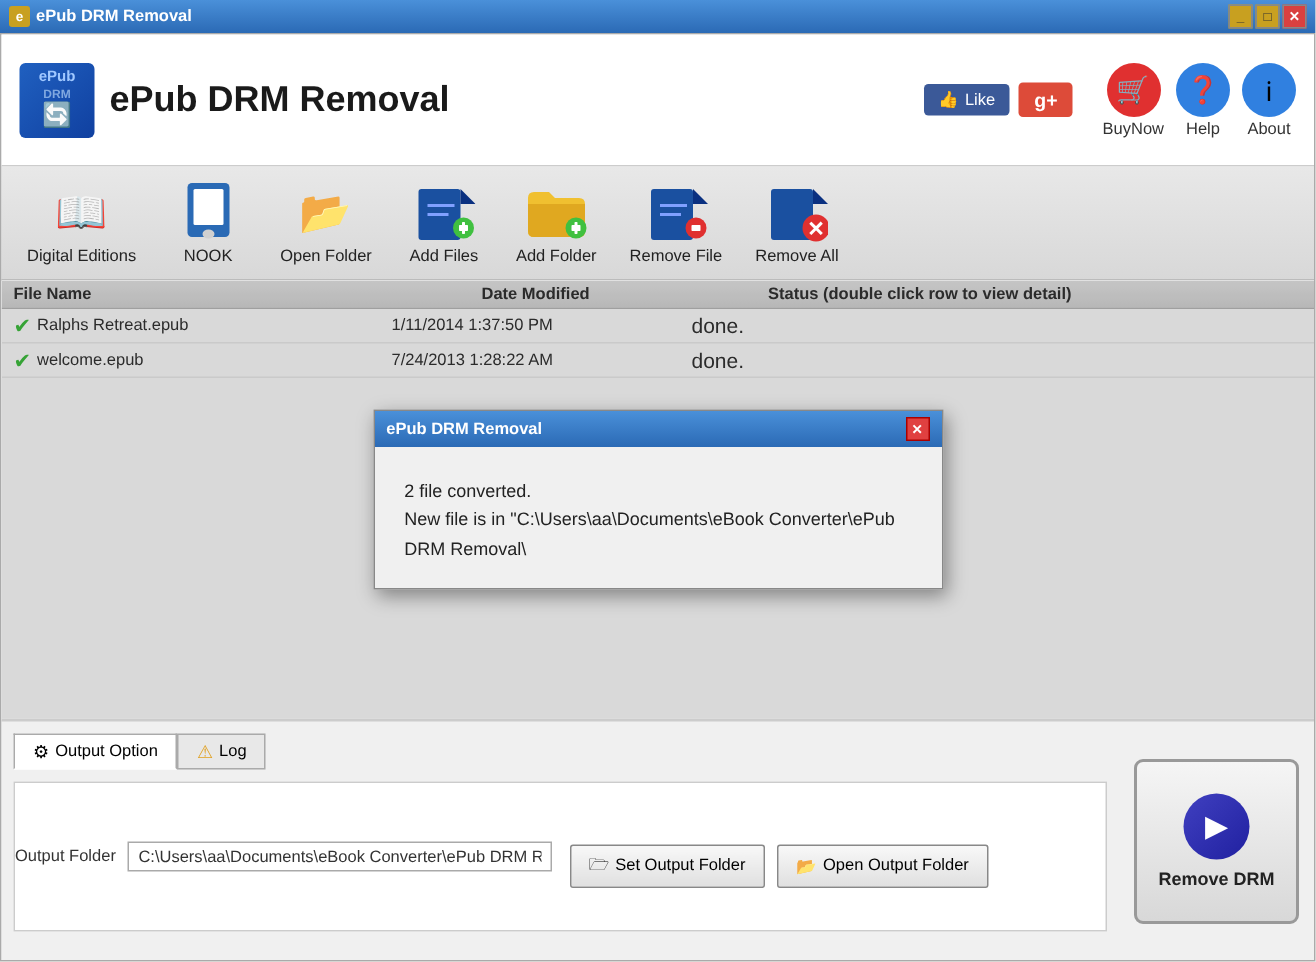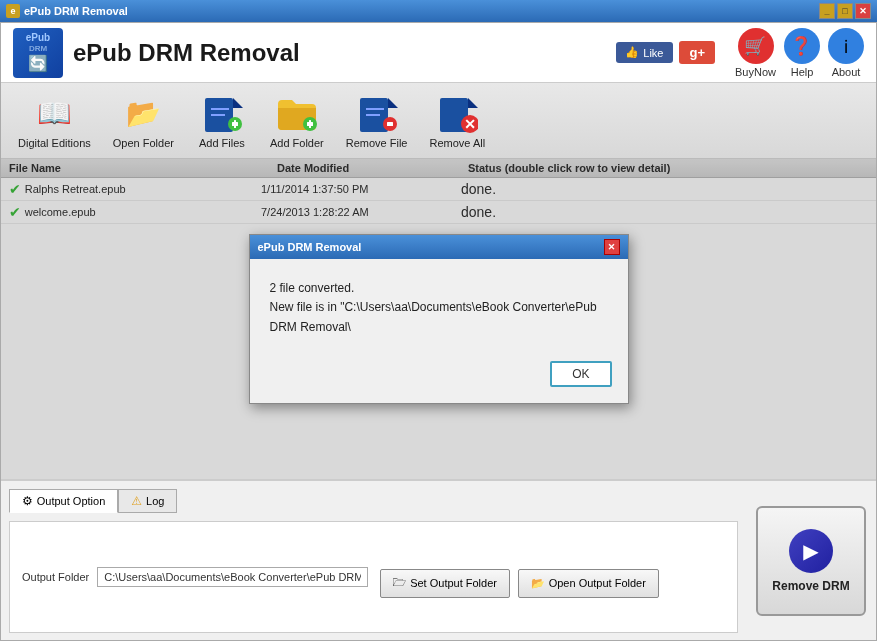--- a/index.html
+++ b/index.html
@@ -56,21 +56,21 @@
       border: 1px solid #aaa;
     }
 
     
     .app-header {
       background: white;
       display: flex;
       align-items: center;
       padding: 8px 12px;
       border-bottom: 1px solid #ccc;
-      height: 60px;
+      height: 88px;
     }
     .app-logo {
       width: 50px; height: 50px;
       background: linear-gradient(135deg, #2060c0, #1040a0);
       border-radius: 4px;
       display: flex; align-items: center; justify-content: center;
       color: white; font-size: 8px; font-weight: bold;
       margin-right: 10px;
       position: relative;
       overflow: hidden;
@@ -165,21 +165,21 @@
     }
     .file-list-header {
       display: flex;
       background: linear-gradient(to bottom, #e8e8e8, #d8d8d8);
       border-bottom: 1px solid #bbb;
       padding: 3px 8px;
     }
     .file-list-header-col {
       font-size: 11px; font-weight: bold; color: #333;
     }
-    .col-filename { width: 268px; }
+    .col-filename { width: 312px; }
     .col-date { width: 164px; }
     .col-status { flex: 1; margin-left: 27px; }
 
     .file-list-body {
       overflow-y: auto;
       height: calc(100% - 22px);
     }
     .file-row {
       display: flex;
       padding: 3px 8px;
@@ -276,25 +276,24 @@
       display: flex; align-items: center; gap: 4px;
     }
     .tab.active {
       background: white;
       border-bottom-color: white;
     }
     .tab-icon { font-size: 12px; }
     .tab-content {
       background: white;
       border: 1px solid #ccc;
-      padding: 12px;
       display: flex;
       align-items: center;
       gap: 12px;
-      height: 112px;
+      height: 100px;
     }
     .output-folder-label {
       font-size: 11px; color: #333; white-space: nowrap;
     }
     .output-folder-input {
       flex: 1;
       border: 1px solid #aaa;
       padding: 3px 6px;
       font-size: 11px;
       background: white;
@@ -389,20 +388,30 @@
         <div class="header-action-icon about-icon">ℹ</div>
         <span class="header-action-label">About</span>
       </div>
     </div>
   </div>
 
   <div class="toolbar">
     <div class="toolbar-btn">
       <div class="toolbar-icon">📖</div>
       <span class="toolbar-label">Digital Editions</span>
+    </div>
+    <div class="toolbar-btn">
+      <div class="toolbar-icon" style="font-size:30px; color:#2a6ab5;">
+        <svg width="40" height="42" viewBox="0 0 40 42">
+          <rect x="6" y="2" width="28" height="36" rx="3" fill="#2a6ab5"></rect>
+          <rect x="10" y="6" width="20" height="24" rx="1" fill="white"></rect>
+          <ellipse cx="20" cy="36" rx="4" ry="3" fill="#d0d0d0"></ellipse>
+        </svg>
+      </div>
+      <span class="toolbar-label">NOOK</span>
     </div>
     <div class="toolbar-btn">
       <div class="toolbar-icon">📂</div>
       <span class="toolbar-label">Open Folder</span>
     </div>
     <div class="toolbar-btn">
       <div class="toolbar-icon">
         <svg width="42" height="42" viewBox="0 0 42 42">
           <rect x="4" y="6" width="28" height="34" rx="2" fill="#1a50a0"></rect>
           <polygon points="32,6 42,16 32,16" fill="#0a3080"></polygon>
@@ -482,23 +491,20 @@
       <div class="dialog">
         <div class="dialog-titlebar">
           <span>ePub DRM Removal</span>
           <div class="dialog-close-btn">✕</div>
         </div>
         <div class="dialog-body">
           <div>2 file converted.</div>
           <div>New file is in "C:\Users\aa\Documents\eBook Converter\ePub</div>
           <div>DRM Removal\</div>
         </div>
-        <div class="dialog-footer">
-          <button class="dialog-ok-btn">OK</button>
-        </div>
       </div>
     </div>
   </div>
 
   <div class="bottom-panel">
     <div class="bottom-left">
       <div class="tabs-bar">
         <div class="tab active">
           <span class="tab-icon">⚙</span>
           <span>Output Option</span>

